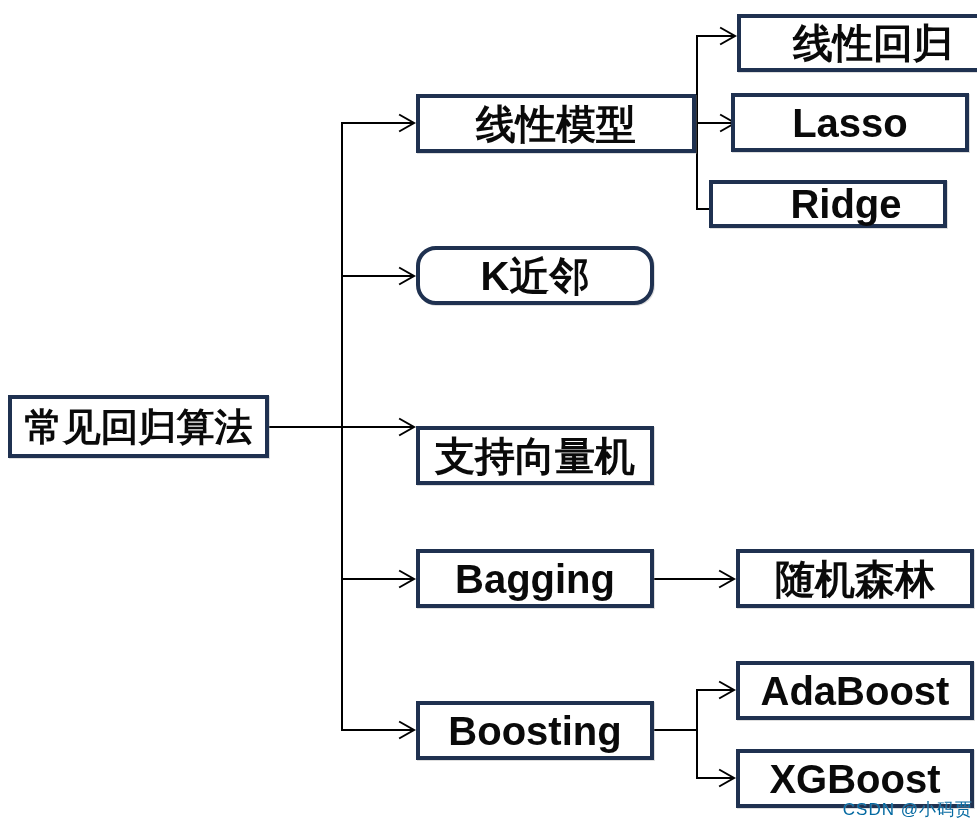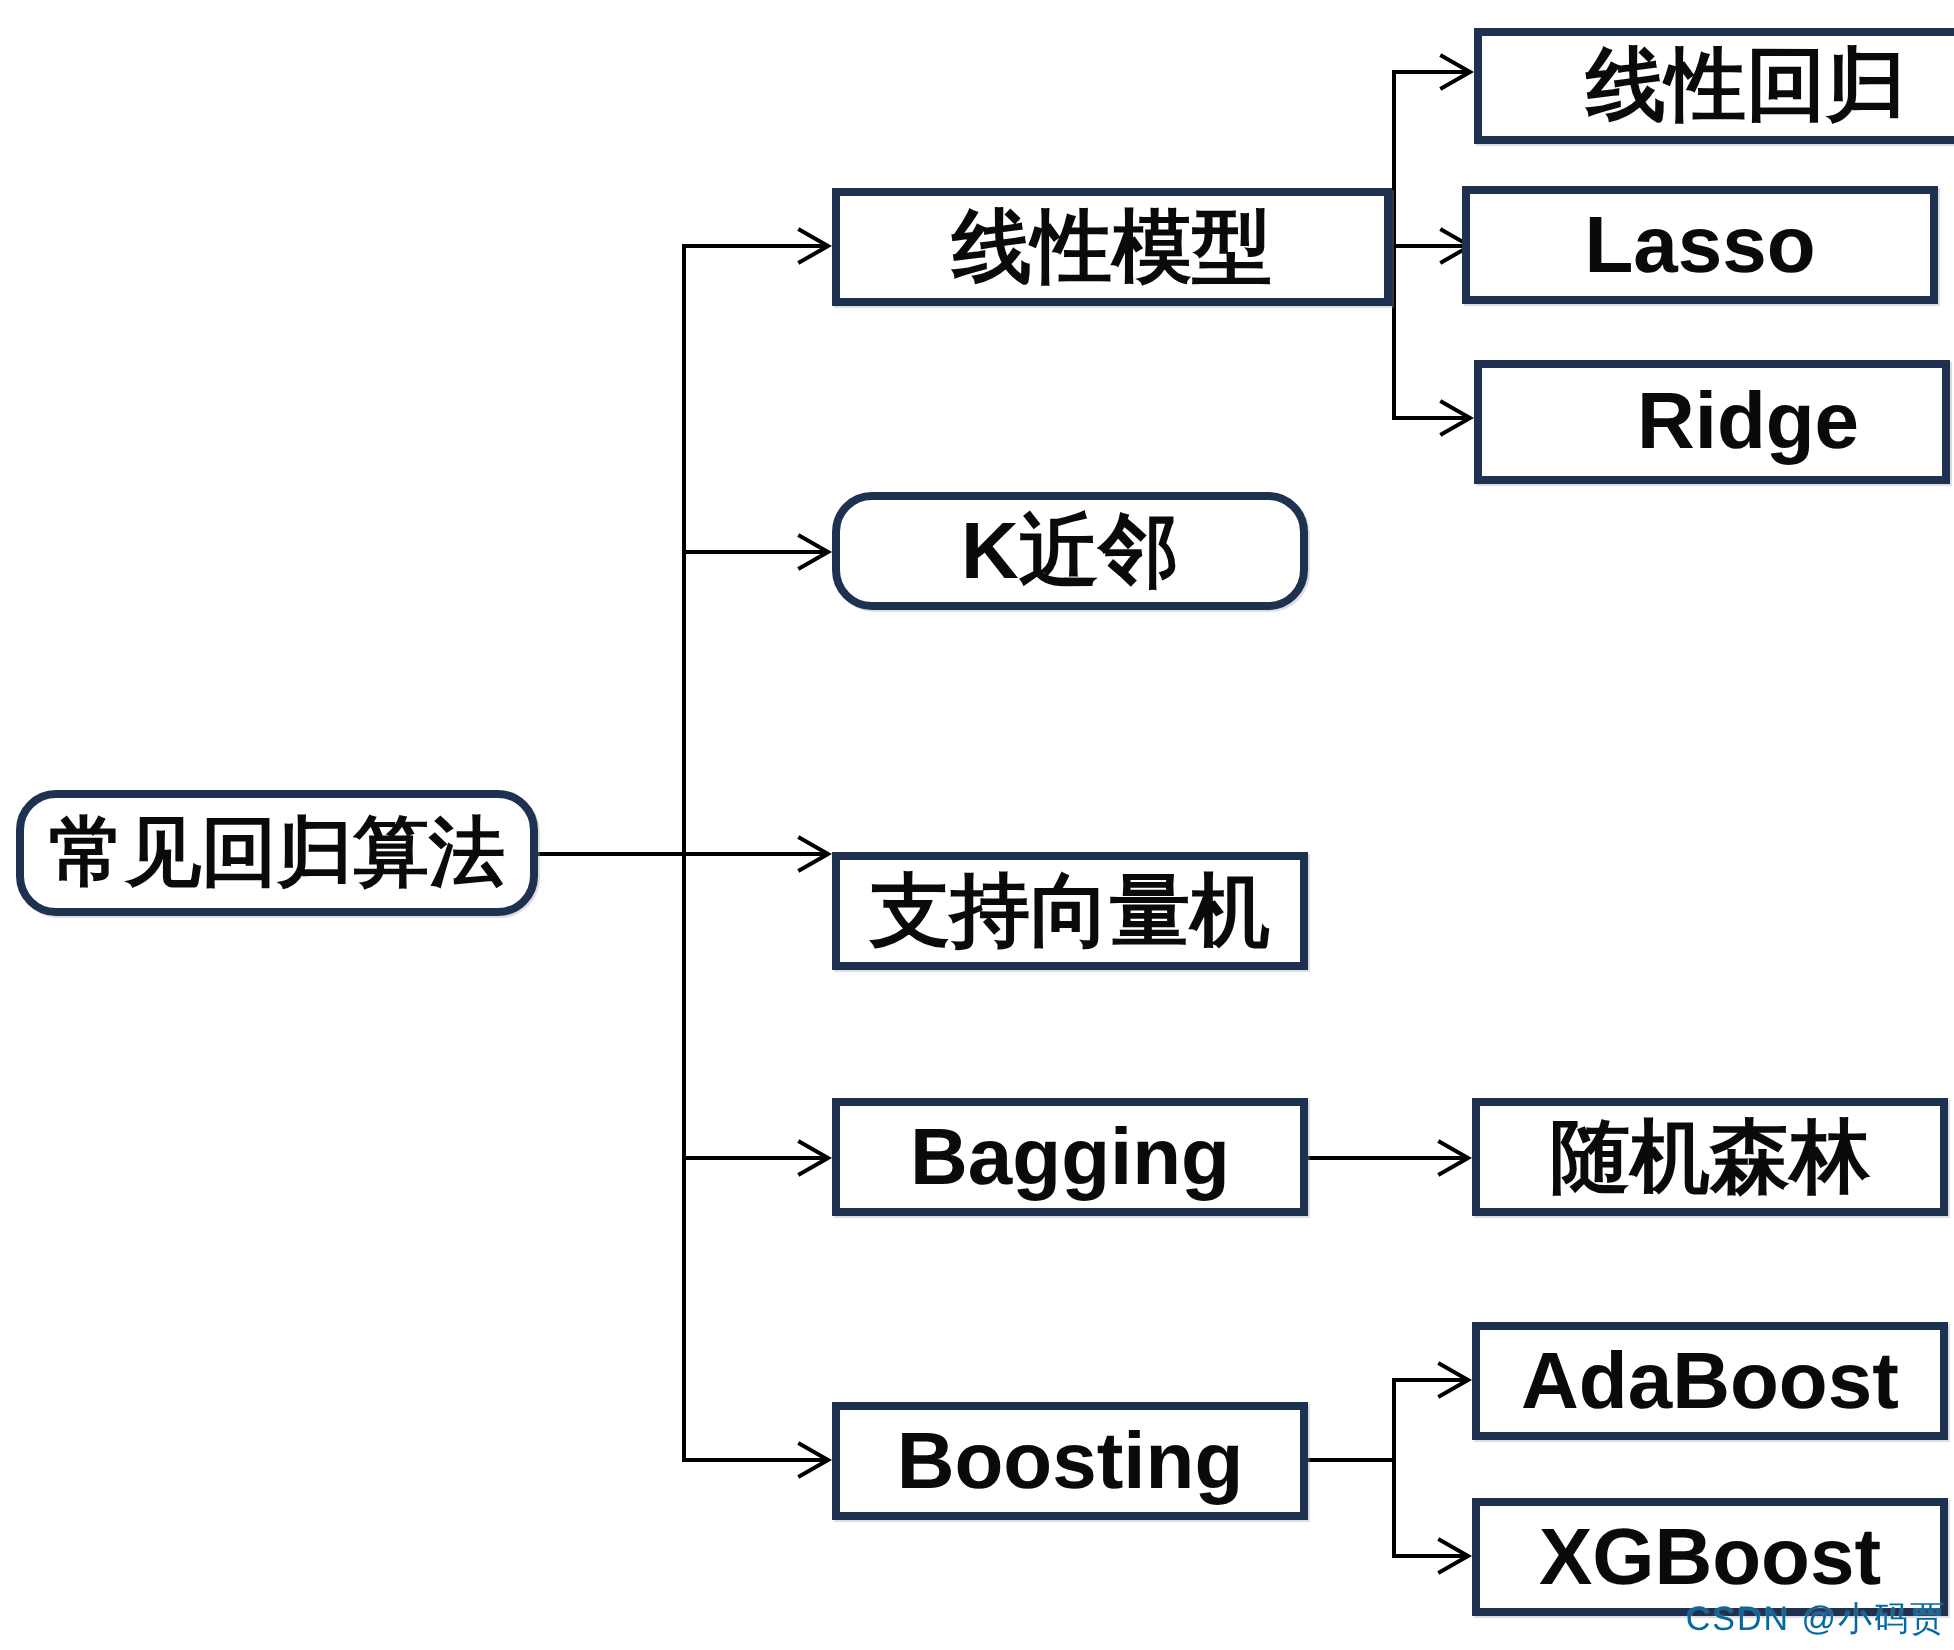--- a/index.html
+++ b/index.html
@@ -31,29 +31,29 @@
     justify-content: center;
     font-weight: 700;
     color: #0a0a0a;
     font-size: 40px;
     line-height: 1;
     z-index: 2;
     white-space: nowrap;
     box-shadow: 1px 1px 0 rgba(160,160,160,0.35);
   }
   
-  .n-root            { left: 8px;   top: 395px; width: 261px; height: 63px; font-size: 38px; border-radius: 20px; }
+  .n-root            { left: 8px;   top: 395px; width: 261px; height: 63px; font-size: 38px; }
   .n-linear-model    { left: 416px; top: 94px;  width: 280px; height: 59px; }
   .n-knn             { left: 416px; top: 246px; width: 238px; height: 59px; border-radius: 20px; }
   .n-svm             { left: 416px; top: 398px; width: 238px; height: 59px; margin-top: 28px; }
   .n-bagging         { left: 416px; top: 549px; width: 238px; height: 59px; }
   .n-boosting        { left: 416px; top: 701px; width: 238px; height: 59px; }
   .n-linear-regression { left: 737px; top: 14px;   width: 272px; height: 58px; }
   .n-lasso           { left: 731px; top: 93px;  width: 238px; height: 59px; }
-  .n-ridge           { left: 737px; top: 180px; width: 238px; height: 62px; padding-left: 36px; }
+  .n-ridge           { left: 709px; top: 180px; width: 238px; height: 48px; padding-left: 36px; }
   .n-random-forest   { left: 736px; top: 549px; width: 238px; height: 59px; }
   .n-adaboost        { left: 736px; top: 661px; width: 238px; height: 59px; }
   .n-xgboost         { left: 736px; top: 749px; width: 238px; height: 59px; }
 
   .watermark {
     position: absolute;
     right: 4px;
     top: 798px;
     z-index: 5;
     font-size: 17px;

